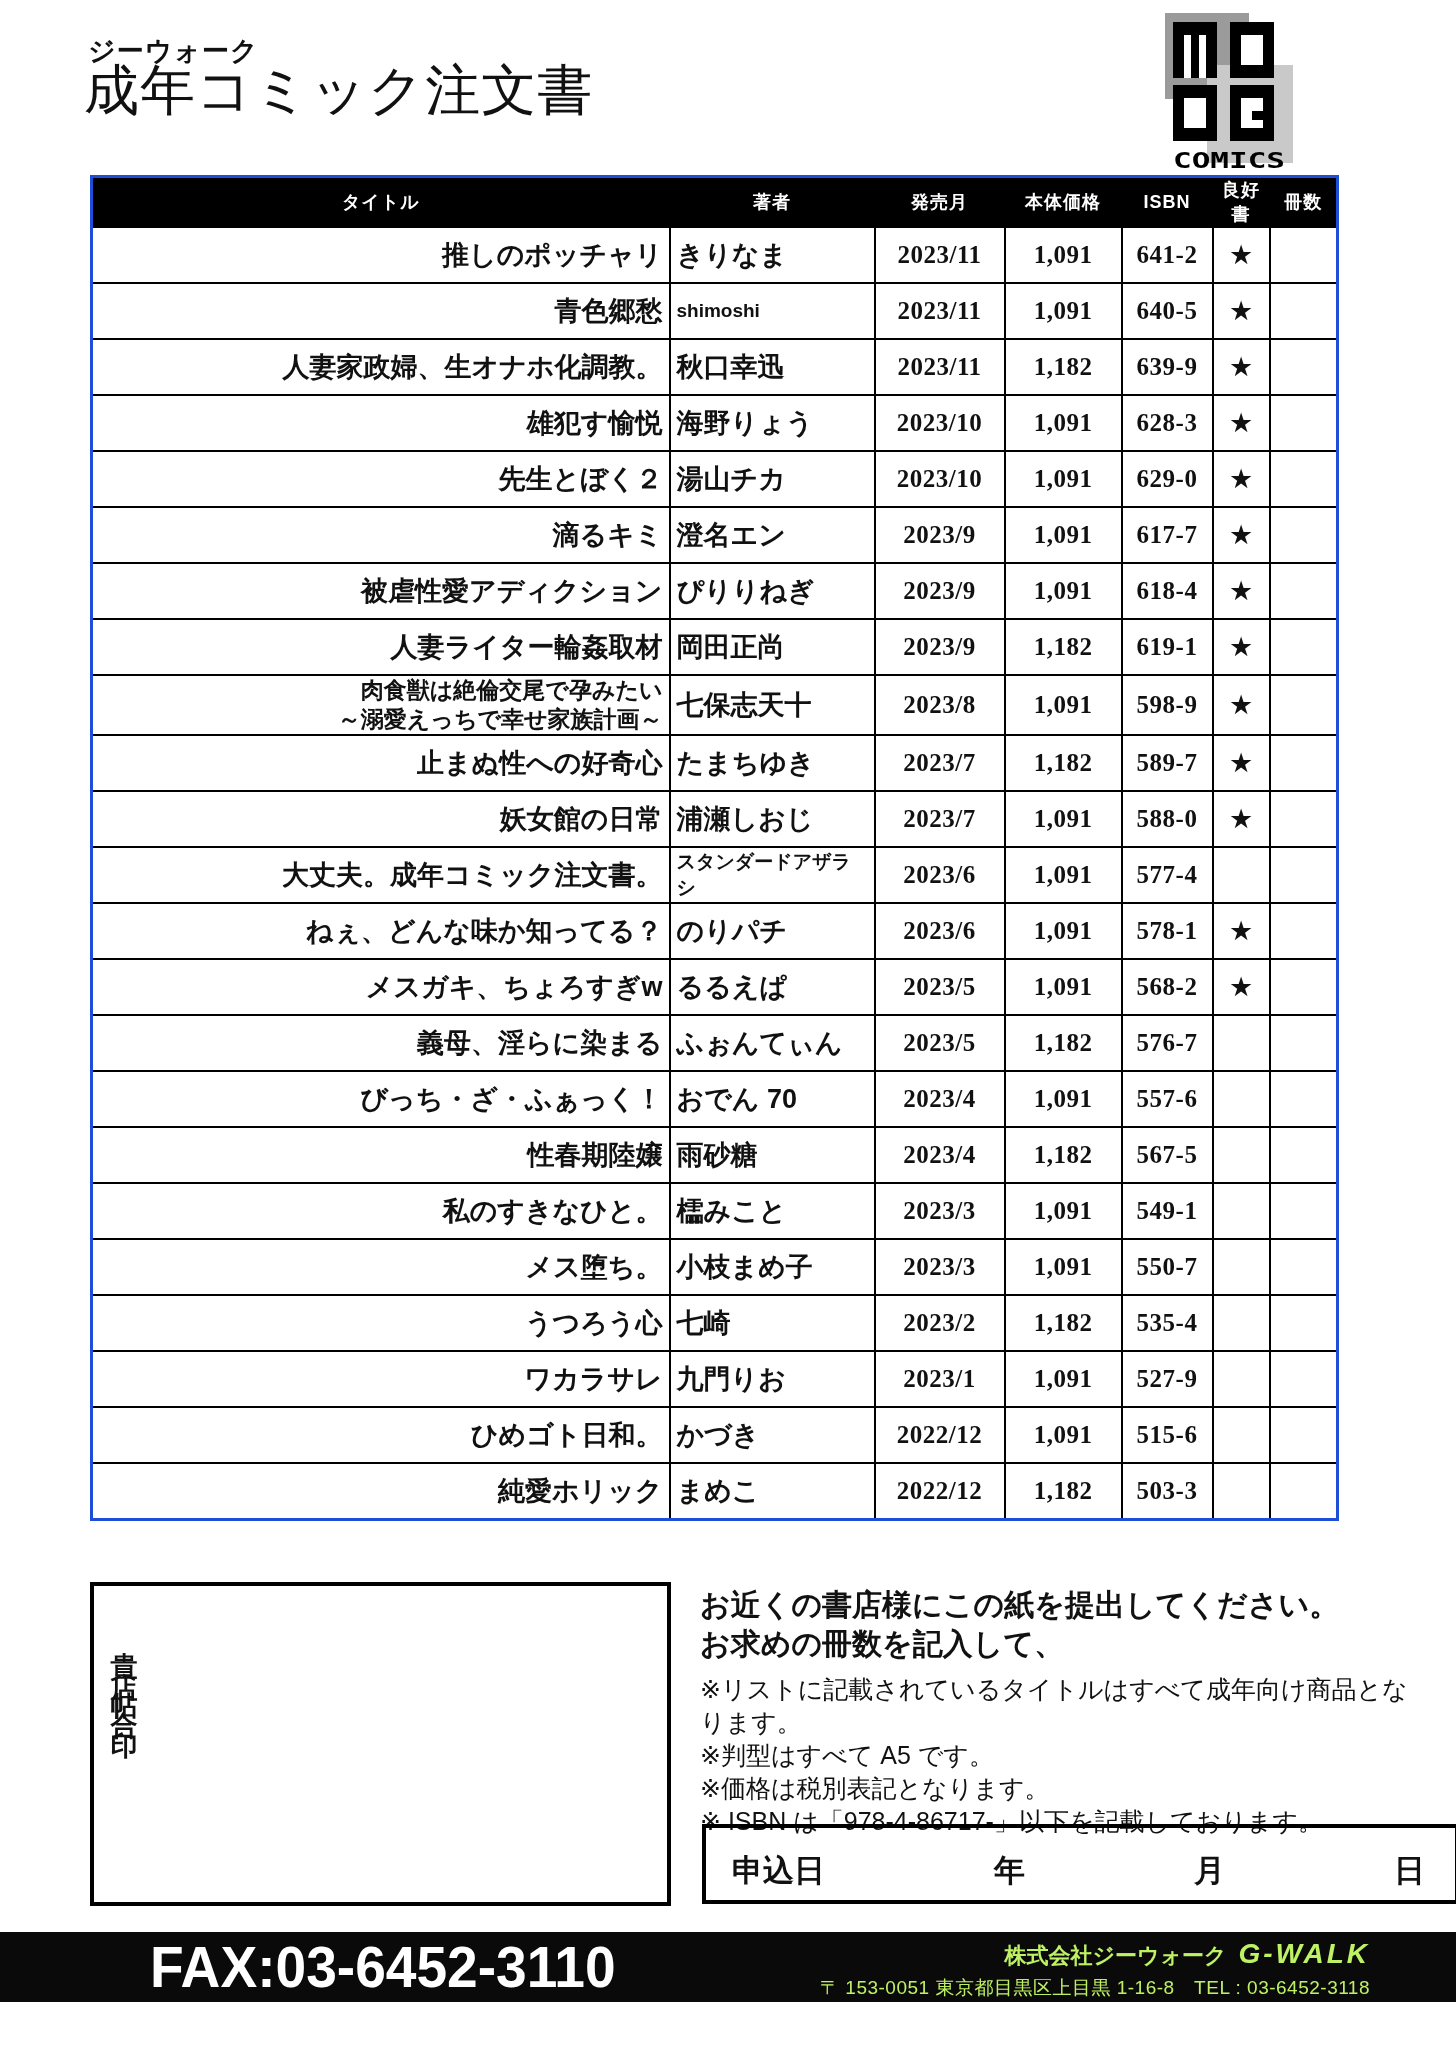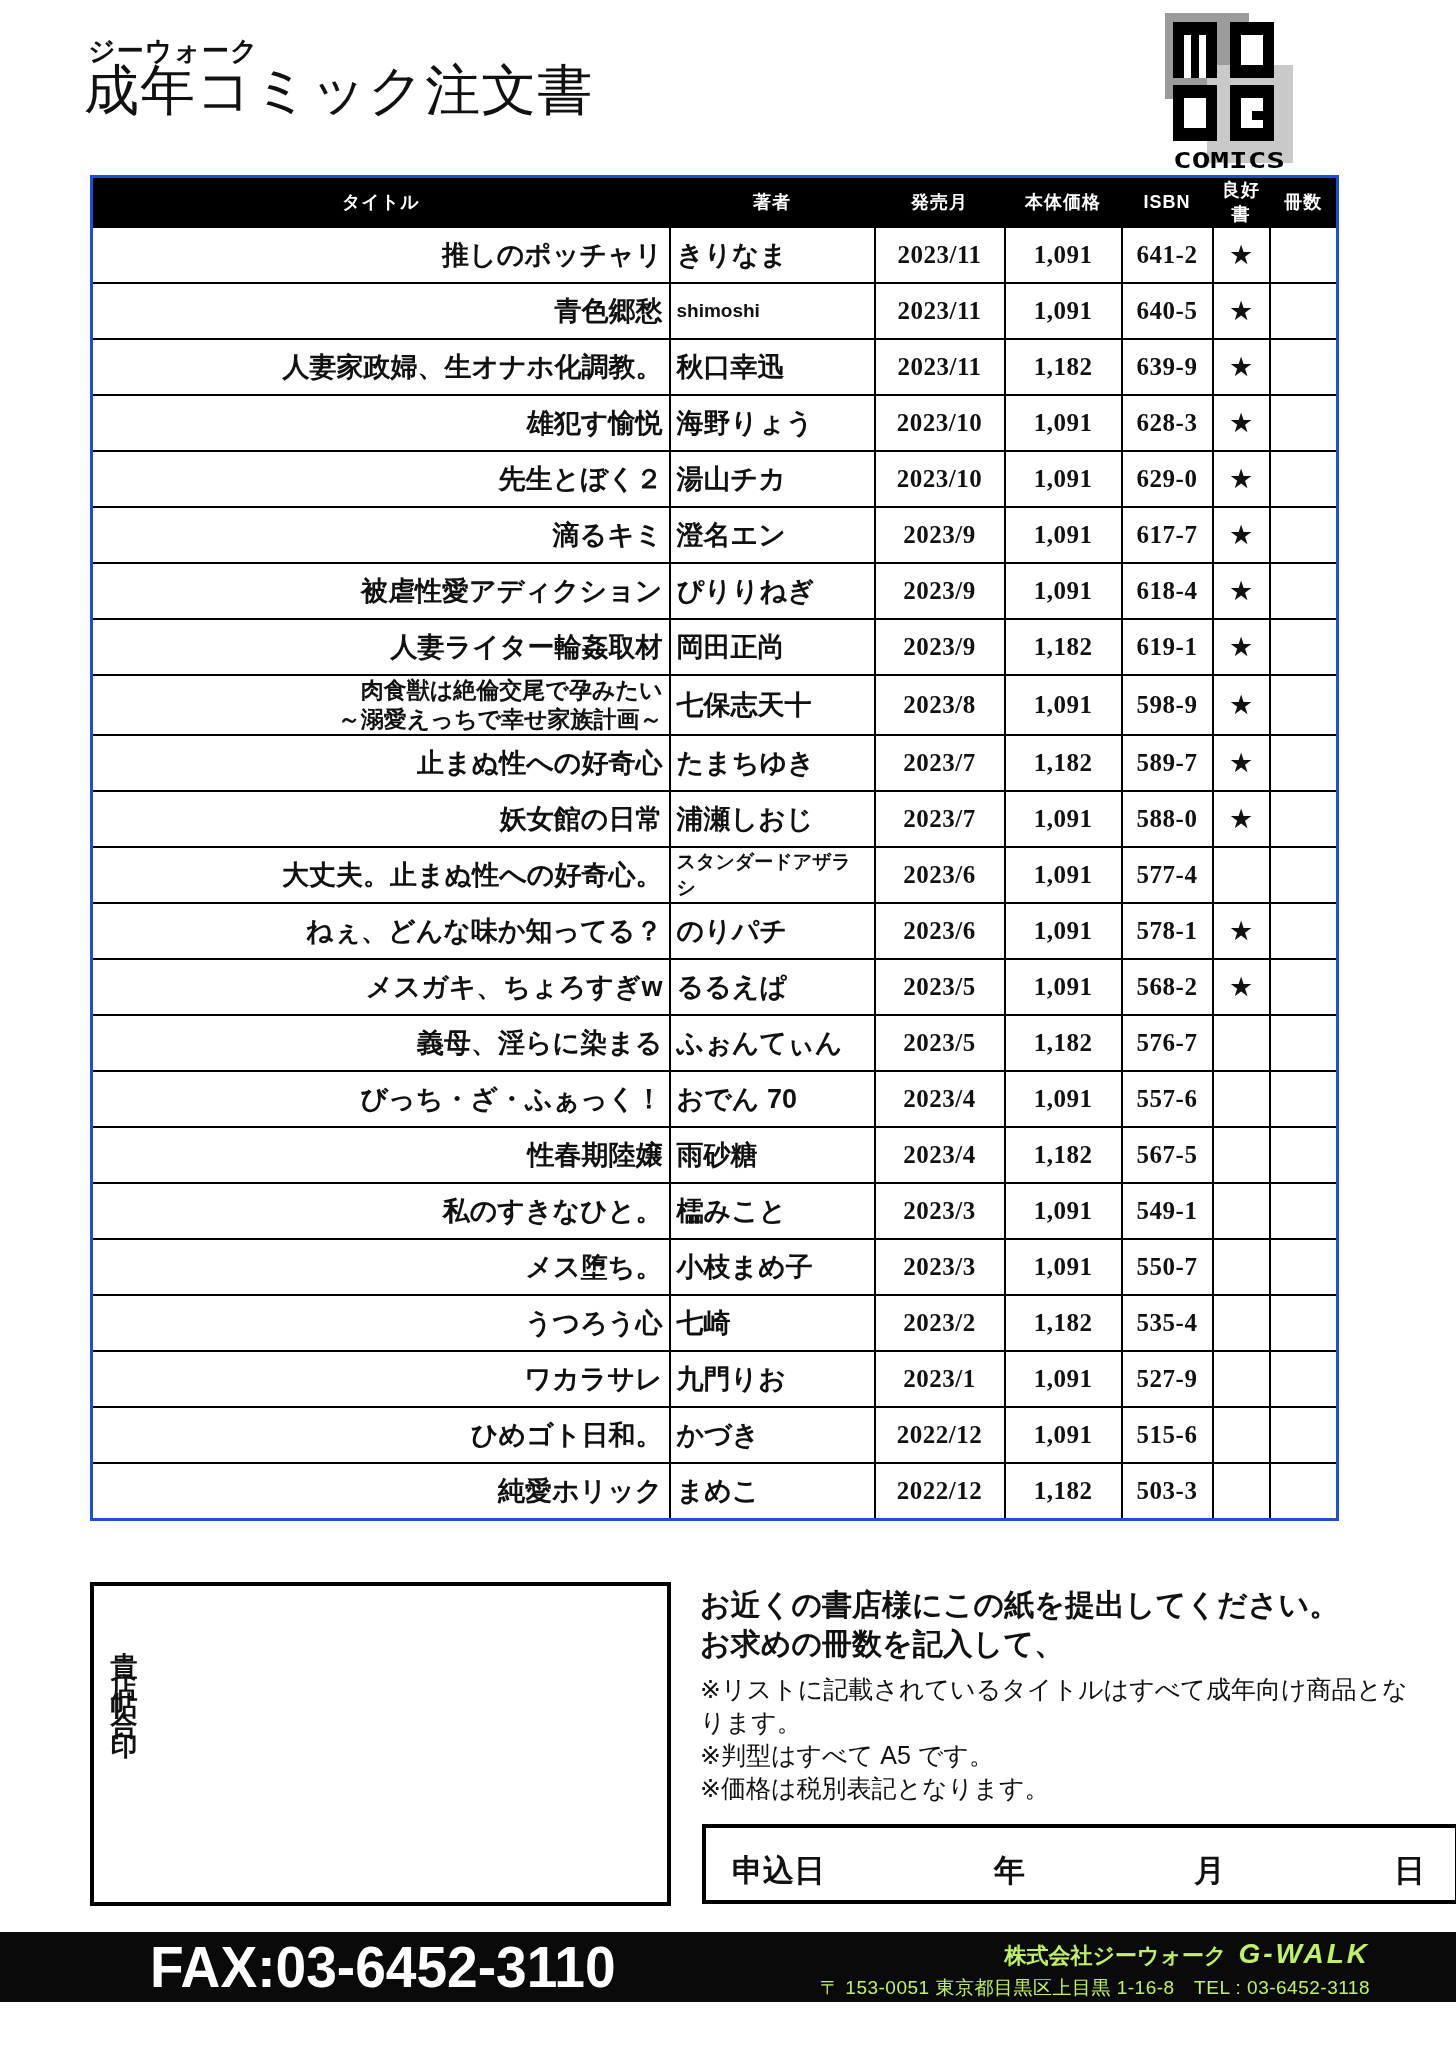--- a/index.html
+++ b/index.html
@@ -218,21 +218,21 @@
         <tr>
           <td class="c-title">妖女館の日常</td>
           <td class="c-author">浦瀬しおじ</td>
           <td class="c-month">2023/7</td>
           <td class="c-price">1,091</td>
           <td class="c-isbn">588-0</td>
           <td class="c-star">★</td>
           <td class="c-count"></td>
         </tr>
         <tr>
-          <td class="c-title">大丈夫。止まぬ性への好奇心。</td>
+          <td class="c-title">大丈夫。成年コミック注文書。</td>
           <td class="c-author small">スタンダードアザラシ</td>
           <td class="c-month">2023/6</td>
           <td class="c-price">1,091</td>
           <td class="c-isbn">577-4</td>
           <td class="c-star"></td>
           <td class="c-count"></td>
         </tr>
         <tr>
           <td class="c-title">ねぇ、どんな味か知ってる？</td>
           <td class="c-author">のりパチ</td>
@@ -339,20 +339,21 @@
     <div class="stamp-label">貴店帖合印</div>
   </div>
 
   <div class="instr">
     <div class="instr-bold">お近くの書店様にこの紙を提出してください。</div>
     <div class="instr-bold">お求めの冊数を記入して、</div>
     <div class="notes">
       <span class="note-line">※リストに記載されているタイトルはすべて成年向け商品となります。</span>
       <span class="note-line">※判型はすべて A5 です。</span>
       <span class="note-line">※価格は税別表記となります。</span>
+      <span class="note-line">※ ISBN は「978-4-86717-」以下を記載しております。</span>
     </div>
   </div>
 
   <div class="apply-box">
     <span>申込日</span>
     <span>年</span>
     <span>月</span>
     <span>日</span>
   </div>
 

